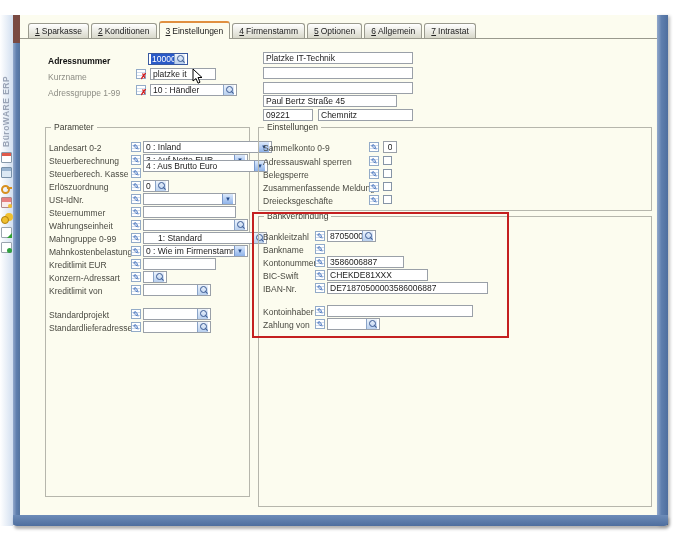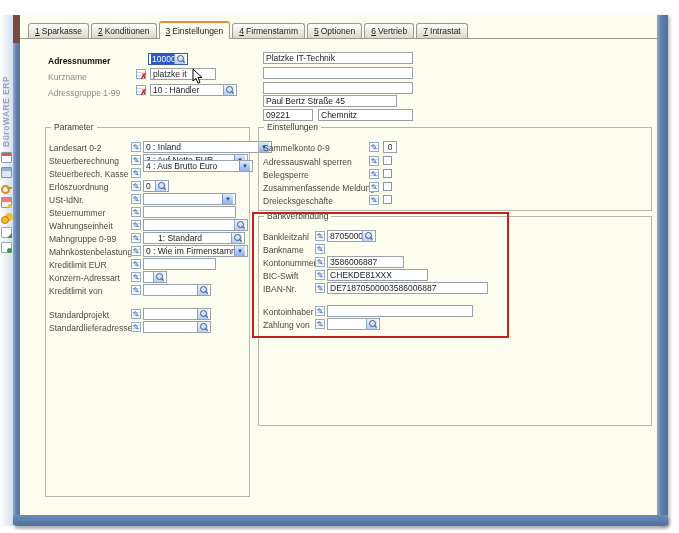--- a/index.html
+++ b/index.html
@@ -99,21 +99,21 @@
   <div id="bright"></div>
   <div id="bbottom"></div>
 
   <div id="tabline"></div>
   <div id="tabbar">
     <div class="tab"><span class="num">1</span><span>Sparkasse</span></div>
     <div class="tab"><span class="num">2</span><span>Konditionen</span></div>
     <div class="tab active"><span class="num">3</span><span>Einstellungen</span></div>
     <div class="tab"><span class="num">4</span><span>Firmenstamm</span></div>
     <div class="tab"><span class="num">5</span><span>Optionen</span></div>
-    <div class="tab"><span class="num">6</span><span>Vertrieb</span></div>
+    <div class="tab"><span class="num">6</span><span>Allgemein</span></div>
     <div class="tab"><span class="num">7</span><span>Intrastat</span></div>
   </div>
 
   <div class="lab strong" style="left:48px;top:56px">Adressnummer</div>
   <div class="fld focus" style="left:148px;top:53px;width:40px">
     <span class="val sel">10000</span>
     <span class="lkp"></span>
   </div>
 
   <div class="lab dim" style="left:48px;top:72px">Kurzname</div>
@@ -167,21 +167,21 @@
 
     <div class="lab" style="left:3px;top:28px">Steuerberechnung</div>
     <span class="note" style="left:85px;top:27px"><span>✎</span></span>
     <div class="fld" style="left:97px;top:26px;width:105px">
         <span class="val">3 : Auf Netto EUR</span>
         <span class="drop">▼</span>
       </div>
 
     <div class="lab" style="left:3px;top:41px">Steuerberech. Kasse</div>
     <span class="note" style="left:85px;top:40px"><span>✎</span></span>
-    <div class="fld" style="left:97px;top:32px;width:110px">
+    <div class="fld" style="left:97px;top:32px;width:125px">
         <span class="val">4 : Aus Brutto Euro</span>
         <span class="drop">▼</span>
       </div>
 
     <div class="lab" style="left:3px;top:54px">Erlöszuordnung</div>
     <span class="note" style="left:85px;top:53px"><span>✎</span></span>
     <div class="fld" style="left:97px;top:52px;width:26px">
         <span class="val">0</span>
         <span class="lkp"></span>
       </div>
@@ -201,21 +201,21 @@
 
     <div class="lab" style="left:3px;top:93px">Währungseinheit</div>
     <span class="note" style="left:85px;top:92px"><span>✎</span></span>
     <div class="fld" style="left:97px;top:91px;width:105px">
         <span class="val"></span>
         <span class="lkp"></span>
       </div>
 
     <div class="lab" style="left:3px;top:106px">Mahngruppe 0-99</div>
     <span class="note" style="left:85px;top:105px"><span>✎</span></span>
-    <div class="fld" style="left:97px;top:104px;width:102px">
+    <div class="fld" style="left:97px;top:104px;width:124px">
         <span class="val padL">1: Standard</span>
         <span class="lkp"></span>
       </div>
 
     <div class="lab" style="left:3px;top:119px">Mahnkostenbelastung</div>
     <span class="note" style="left:85px;top:118px"><span>✎</span></span>
     <div class="fld" style="left:97px;top:117px;width:105px">
         <span class="val">0 : Wie im Firmenstamm eing</span>
         <span class="drop">▼</span>
       </div>
@@ -274,21 +274,21 @@
 
     <div class="lab" style="left:4px;top:55px">Zusammenfassende Meldung</div>
     <span class="note" style="left:110px;top:54px"><span>✎</span></span>
     <span class="cb" style="left:124px;top:54px"></span>
 
     <div class="lab" style="left:4px;top:68px">Dreiecksgeschäfte</div>
     <span class="note" style="left:110px;top:67px"><span>✎</span></span>
     <span class="cb" style="left:124px;top:67px"></span>
   </div>
 
-  <div class="group" style="left:258px;top:216px;width:394px;height:210px">
+  <div class="group" style="left:258px;top:216px;width:394px;height:291px">
     <div class="gtitle">Bankverbindung</div>
 
     <div class="lab" style="left:4px;top:15px">Bankleitzahl</div>
     <span class="note" style="left:56px;top:14px"><span>✎</span></span>
     <div class="fld" style="left:68px;top:13px;width:49px">
         <span class="val">87050000</span>
         <span class="lkp"></span>
       </div>
 
     <div class="lab" style="left:4px;top:28px">Bankname</div>

